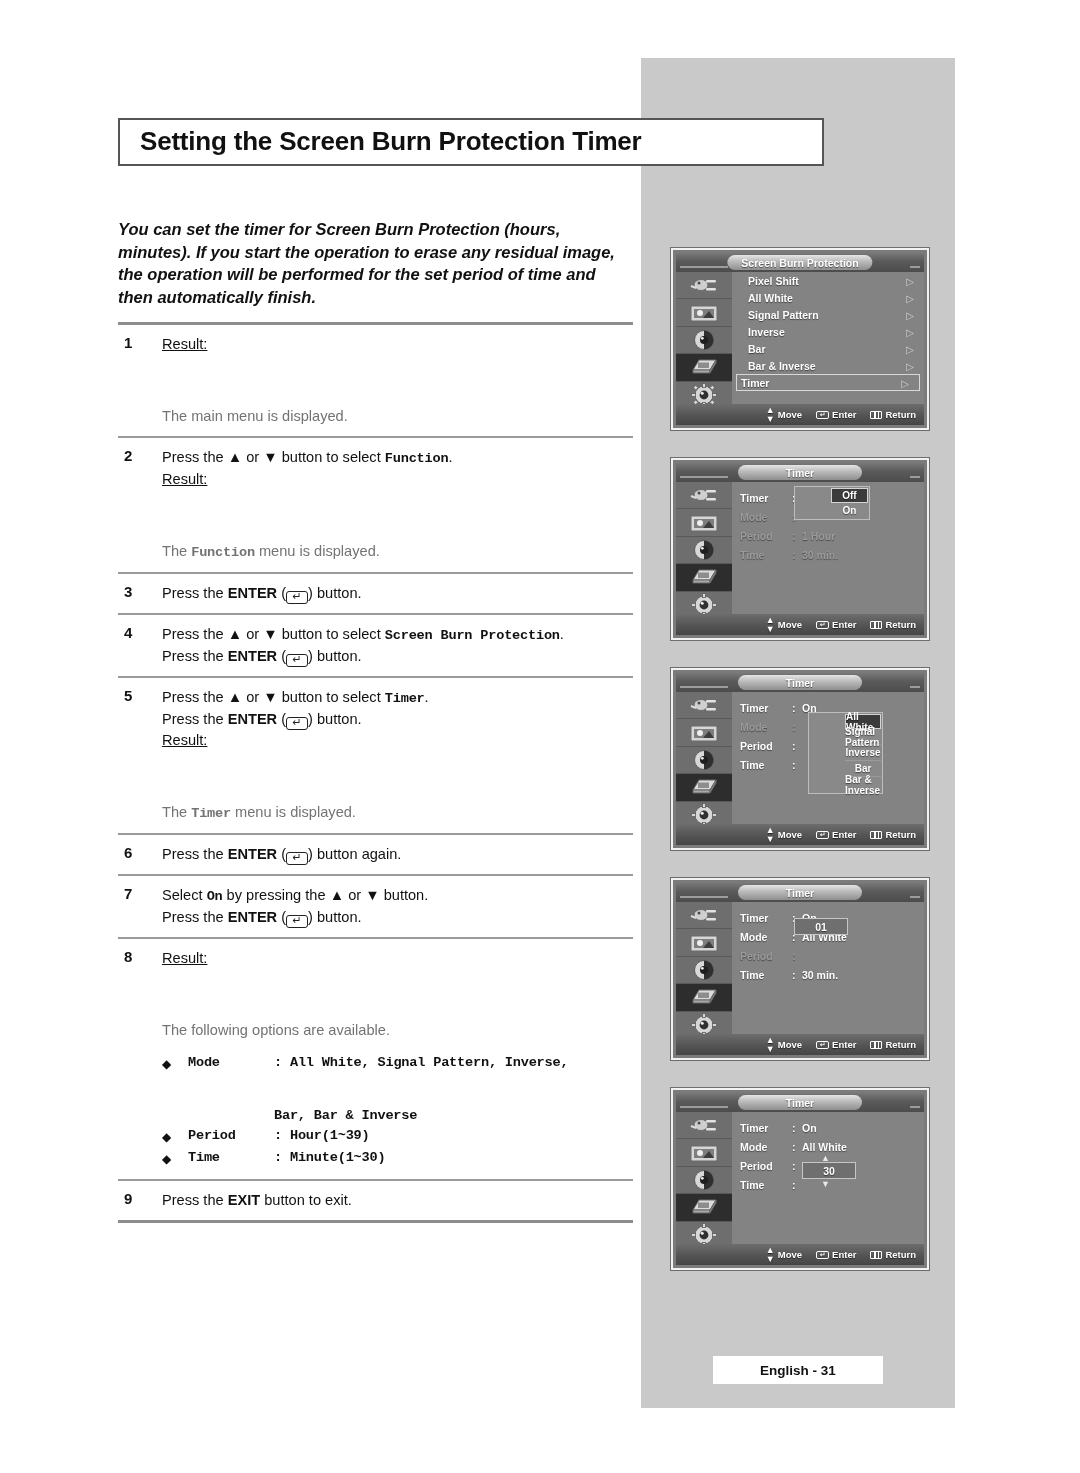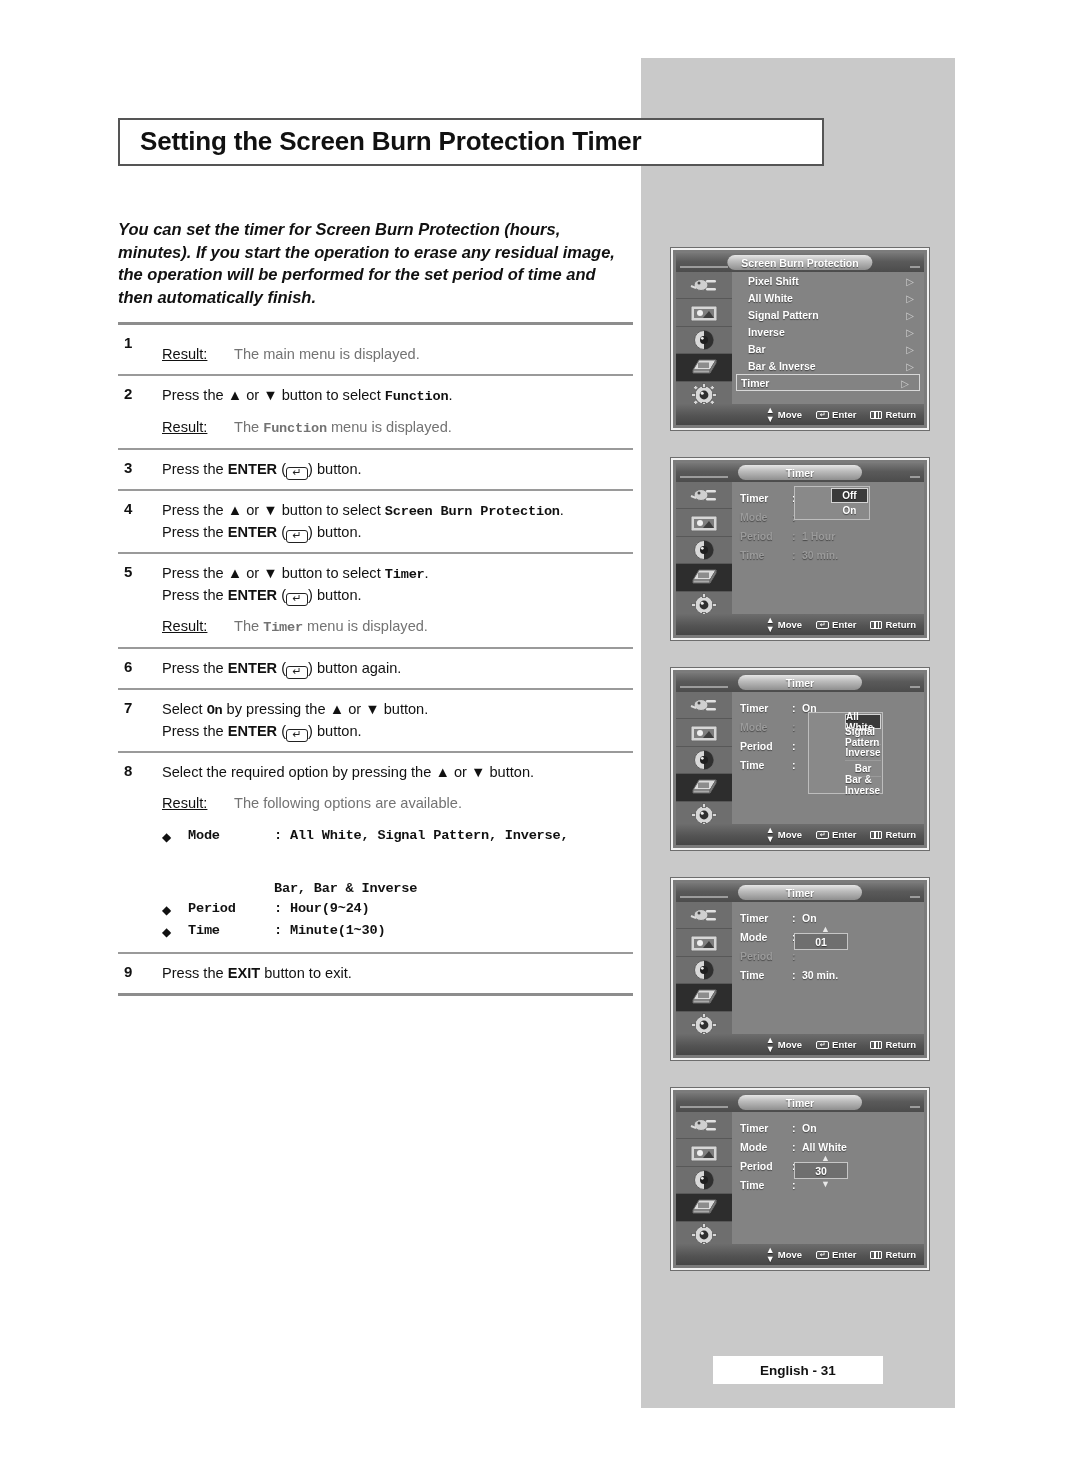--- a/index.html
+++ b/index.html
@@ -39,21 +39,21 @@
   .step{
     display:flex;padding:9px 0 9px 0;
   }
   .step-num{
     width:44px;flex:0 0 44px;font-size:15px;font-weight:bold;color:#111;
     text-align:left;padding-left:6px;box-sizing:border-box;
   }
   .step-body{flex:1;font-size:14.6px;color:#111;line-height:21px;}
   .step-body b{font-weight:bold;}
   .mono{font-family:"Liberation Mono", monospace;font-weight:bold;font-size:13.6px;letter-spacing:-0.2px;}
-  .result-row{display:flex;margin-top:10px;}
+  .result-row{display:flex;margin-top:0;flex-direction:column;}
   .result-label{
     width:72px;flex:0 0 72px;text-decoration:underline;font-size:14.6px;color:#111;
   }
   .result-text{font-size:14.6px;color:#737373;}
   
   .key-menu{
     display:inline-block;width:20px;height:12px;border:1.6px solid #222;
     border-radius:2px;position:relative;vertical-align:-1px;box-sizing:border-box;
   }
   .key-menu::before,.key-menu::after{
@@ -275,36 +275,35 @@
       <div><span>Select </span><span class="mono">On</span><span> by pressing the ▲ or ▼ button.</span></div>
       <div><span>Press the </span><b>ENTER</b><span> (</span><span class="key-enter">↵</span><span>) button.</span></div>
     </div>
   </div>
 
   <div class="rule thin"></div>
 
   <div class="step">
     <div class="step-num">8</div>
     <div class="step-body">
-      <div>Select the required option by pressing the ▲ or ▼ button.</div>
       <div class="result-row">
         <div class="result-label">Result:</div>
         <div class="result-text">The following options are available.</div>
       </div>
       <div class="opt-list">
         <div class="opt-row">
           <div class="opt-dia">◆</div>
           <div class="opt-name mono">Mode</div>
           <div class="opt-val mono"><span>:</span> <span>All White, Signal Pattern, Inverse,</span></div>
         </div>
         <div class="opt-cont mono">Bar, Bar &amp; Inverse</div>
         <div class="opt-row">
           <div class="opt-dia">◆</div>
           <div class="opt-name mono">Period</div>
-          <div class="opt-val mono"><span>:</span> <span>Hour(9~24)</span></div>
+          <div class="opt-val mono"><span>:</span> <span>Hour(1~39)</span></div>
         </div>
         <div class="opt-row">
           <div class="opt-dia">◆</div>
           <div class="opt-name mono">Time</div>
           <div class="opt-val mono"><span>:</span> <span>Minute(1~30)</span></div>
         </div>
       </div>
     </div>
   </div>
 
@@ -706,21 +705,21 @@
         <span class="fname">Period</span>
         <span class="fcolon">:</span>
         <span class="fval"></span>
       </div>
       <div class="fldrow">
         <span class="fname">Time</span>
         <span class="fcolon">:</span>
         <span class="fval">30 min.</span>
       </div>
       <div class="updn" style="left:89px;top:23px;">▲</div>
-      <div class="numbox" style="left:62px;top:31px;width:54px;height:17px;">01</div>
+      <div class="numbox" style="left:62px;top:16px;width:54px;height:17px;">01</div>
     </div>
     <div class="osd-footer">
       <div class="fitem">
           <span class="gl">▲<br>▼</span>
           <span>Move</span>
         </div>
       <div class="fitem">
           <span class="mini-enter">↵</span>
           <span>Enter</span>
         </div>
@@ -805,21 +804,21 @@
         <span class="fname">Period</span>
         <span class="fcolon">:</span>
         <span class="fval">1   Hour</span>
       </div>
       <div class="fldrow">
         <span class="fname">Time</span>
         <span class="fcolon">:</span>
         <span class="fval"></span>
       </div>
       <div class="updn" style="left:89px;top:42px;">▲</div>
-      <div class="numbox" style="left:62px;top:50px;width:54px;height:17px;">30</div>
+      <div class="numbox" style="left:70px;top:50px;width:54px;height:17px;">30</div>
       <div class="updn" style="left:89px;top:68px;">▼</div>
     </div>
     <div class="osd-footer">
       <div class="fitem">
           <span class="gl">▲<br>▼</span>
           <span>Move</span>
         </div>
       <div class="fitem">
           <span class="mini-enter">↵</span>
           <span>Enter</span>

